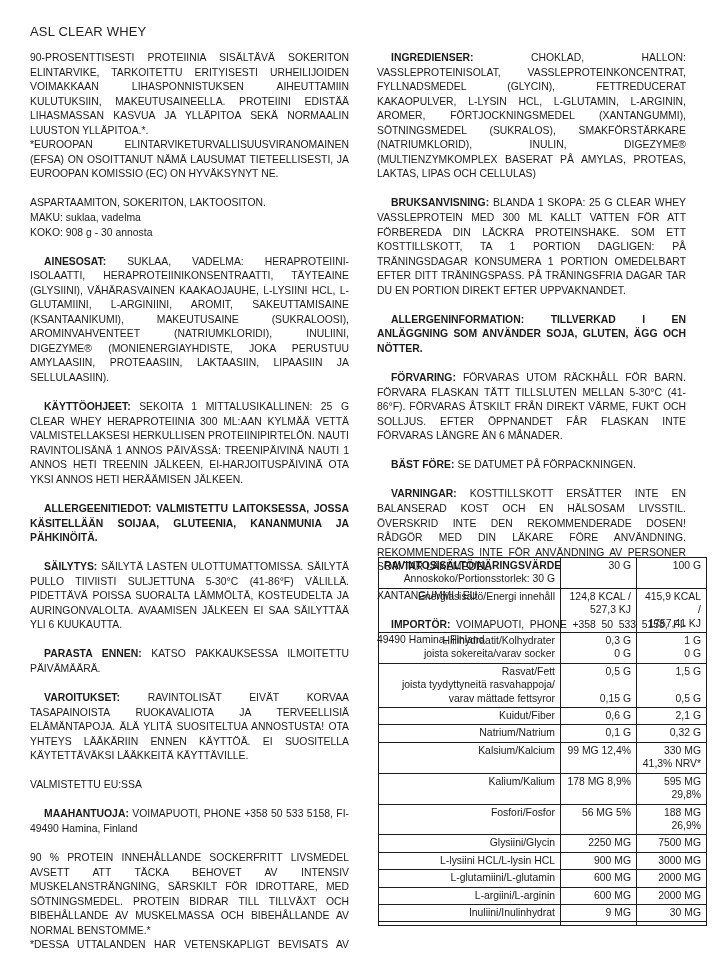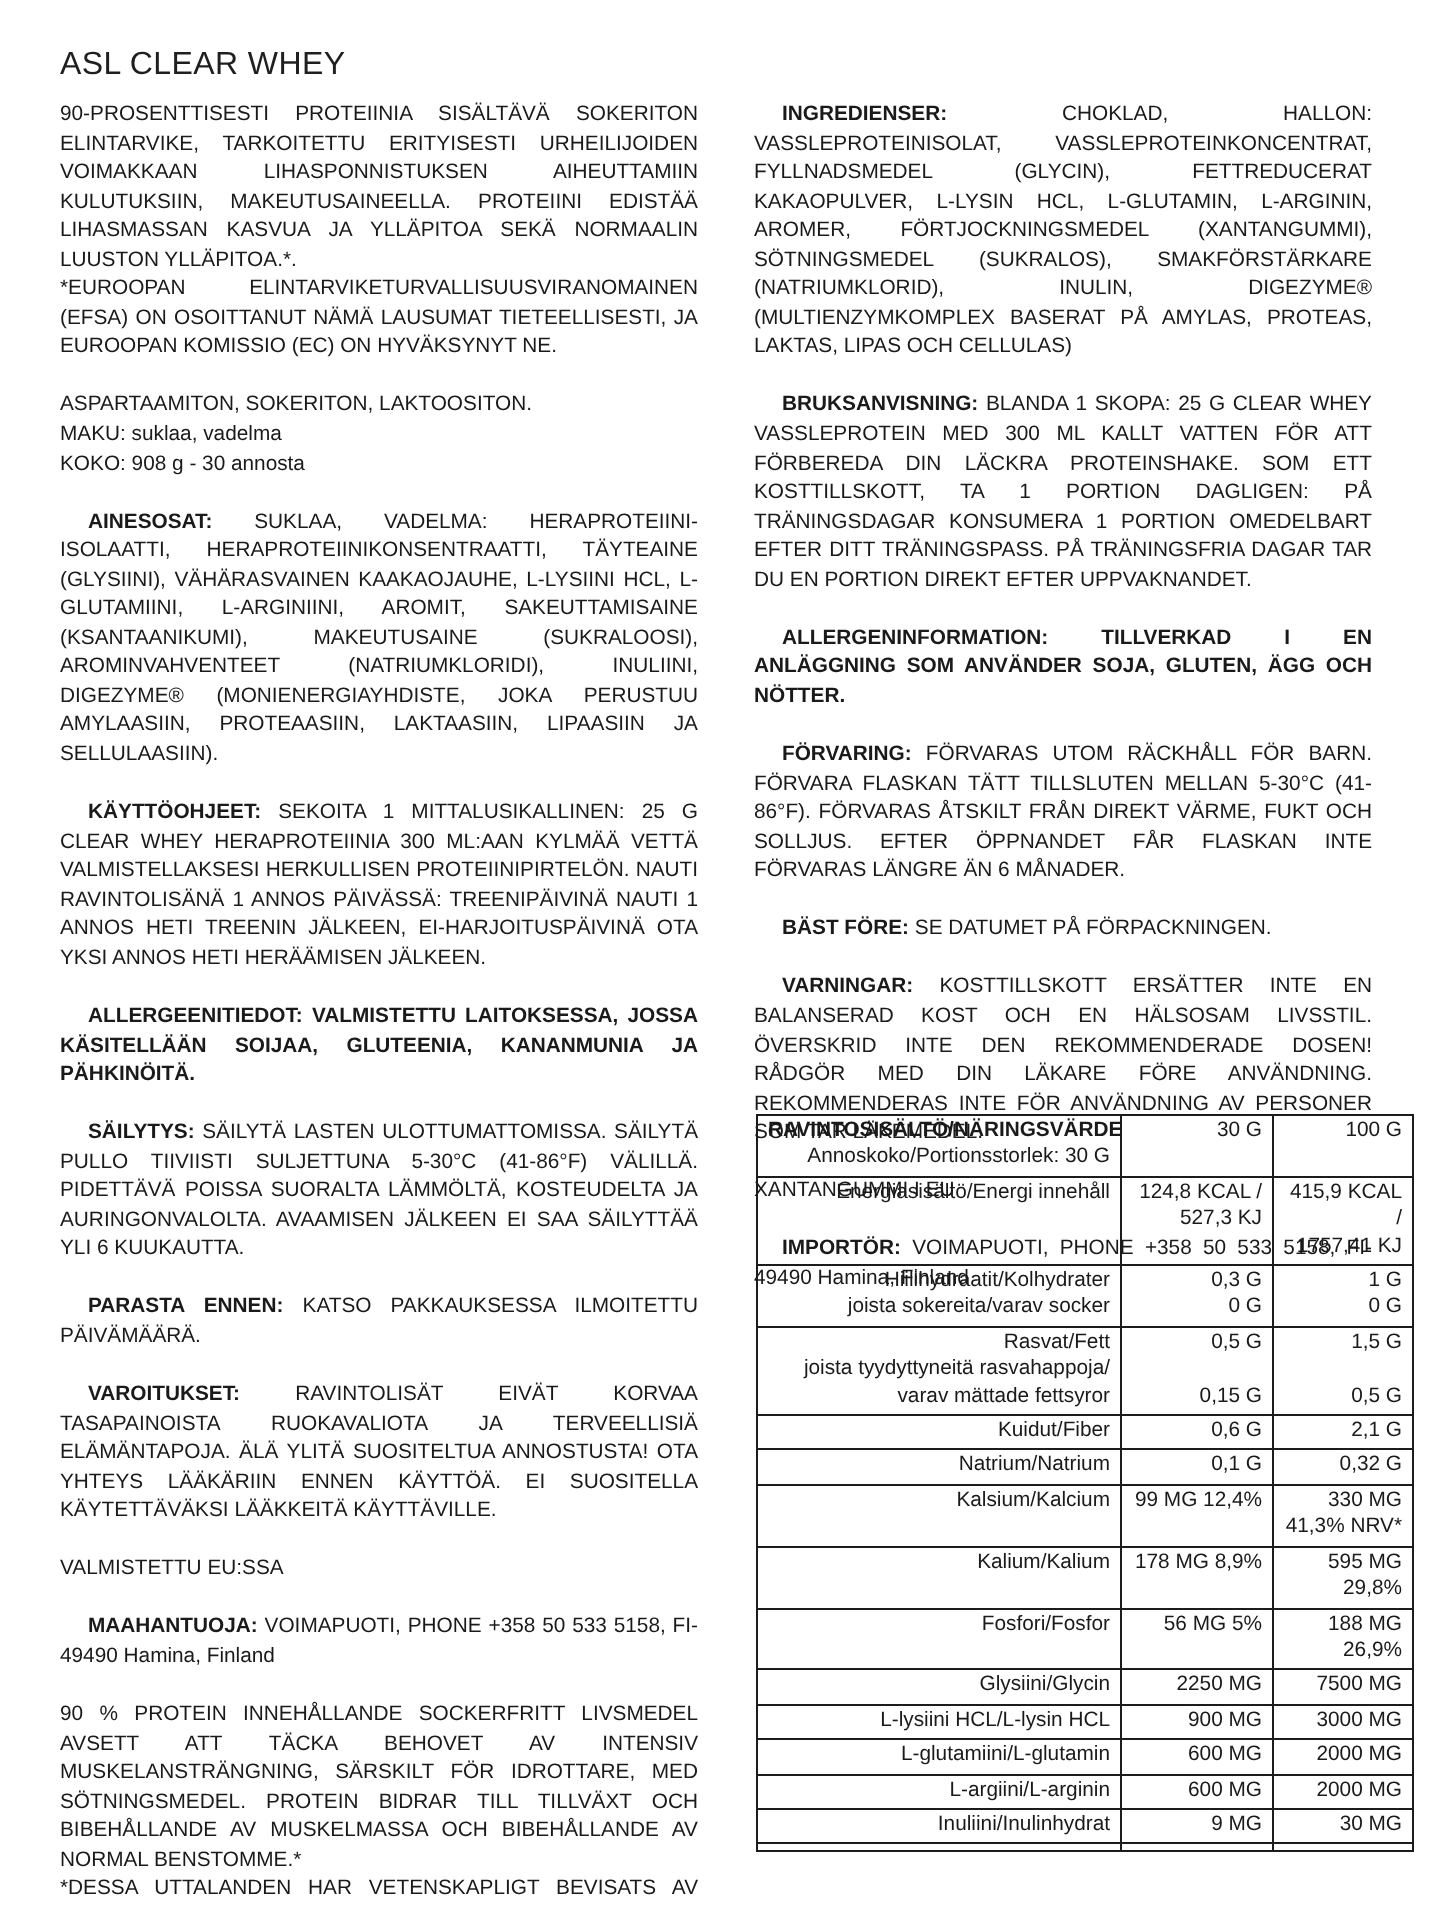--- a/index.html
+++ b/index.html
@@ -7,21 +7,21 @@
     width: 720px; height: 953px;
     background: #ffffff;
     font-family: "Liberation Sans", sans-serif;
     color: #1a1a1a;
     position: relative;
     overflow: hidden;
   }
   .page { position: absolute; inset: 0; background: #ffffff; }
   .doc-title {
     position: absolute; left: 30px; top: 24px;
-    font-size: 16px; font-weight: 400; letter-spacing: 0.2px;
+    font-size: 13px; font-weight: 400; letter-spacing: 0.2px;
     color: #1f1f1f; margin: 0;
   }
   .col {
     position: absolute; top: 51px;
     font-size: 10.4px; line-height: 14.55px;
   }
   .col-left  { left: 30px;  width: 319px; }
   .col-right { left: 377px; width: 309px; }
   .col p { margin: 0; text-align: justify; }
   .col p.gap { margin-top: 14.55px; }

